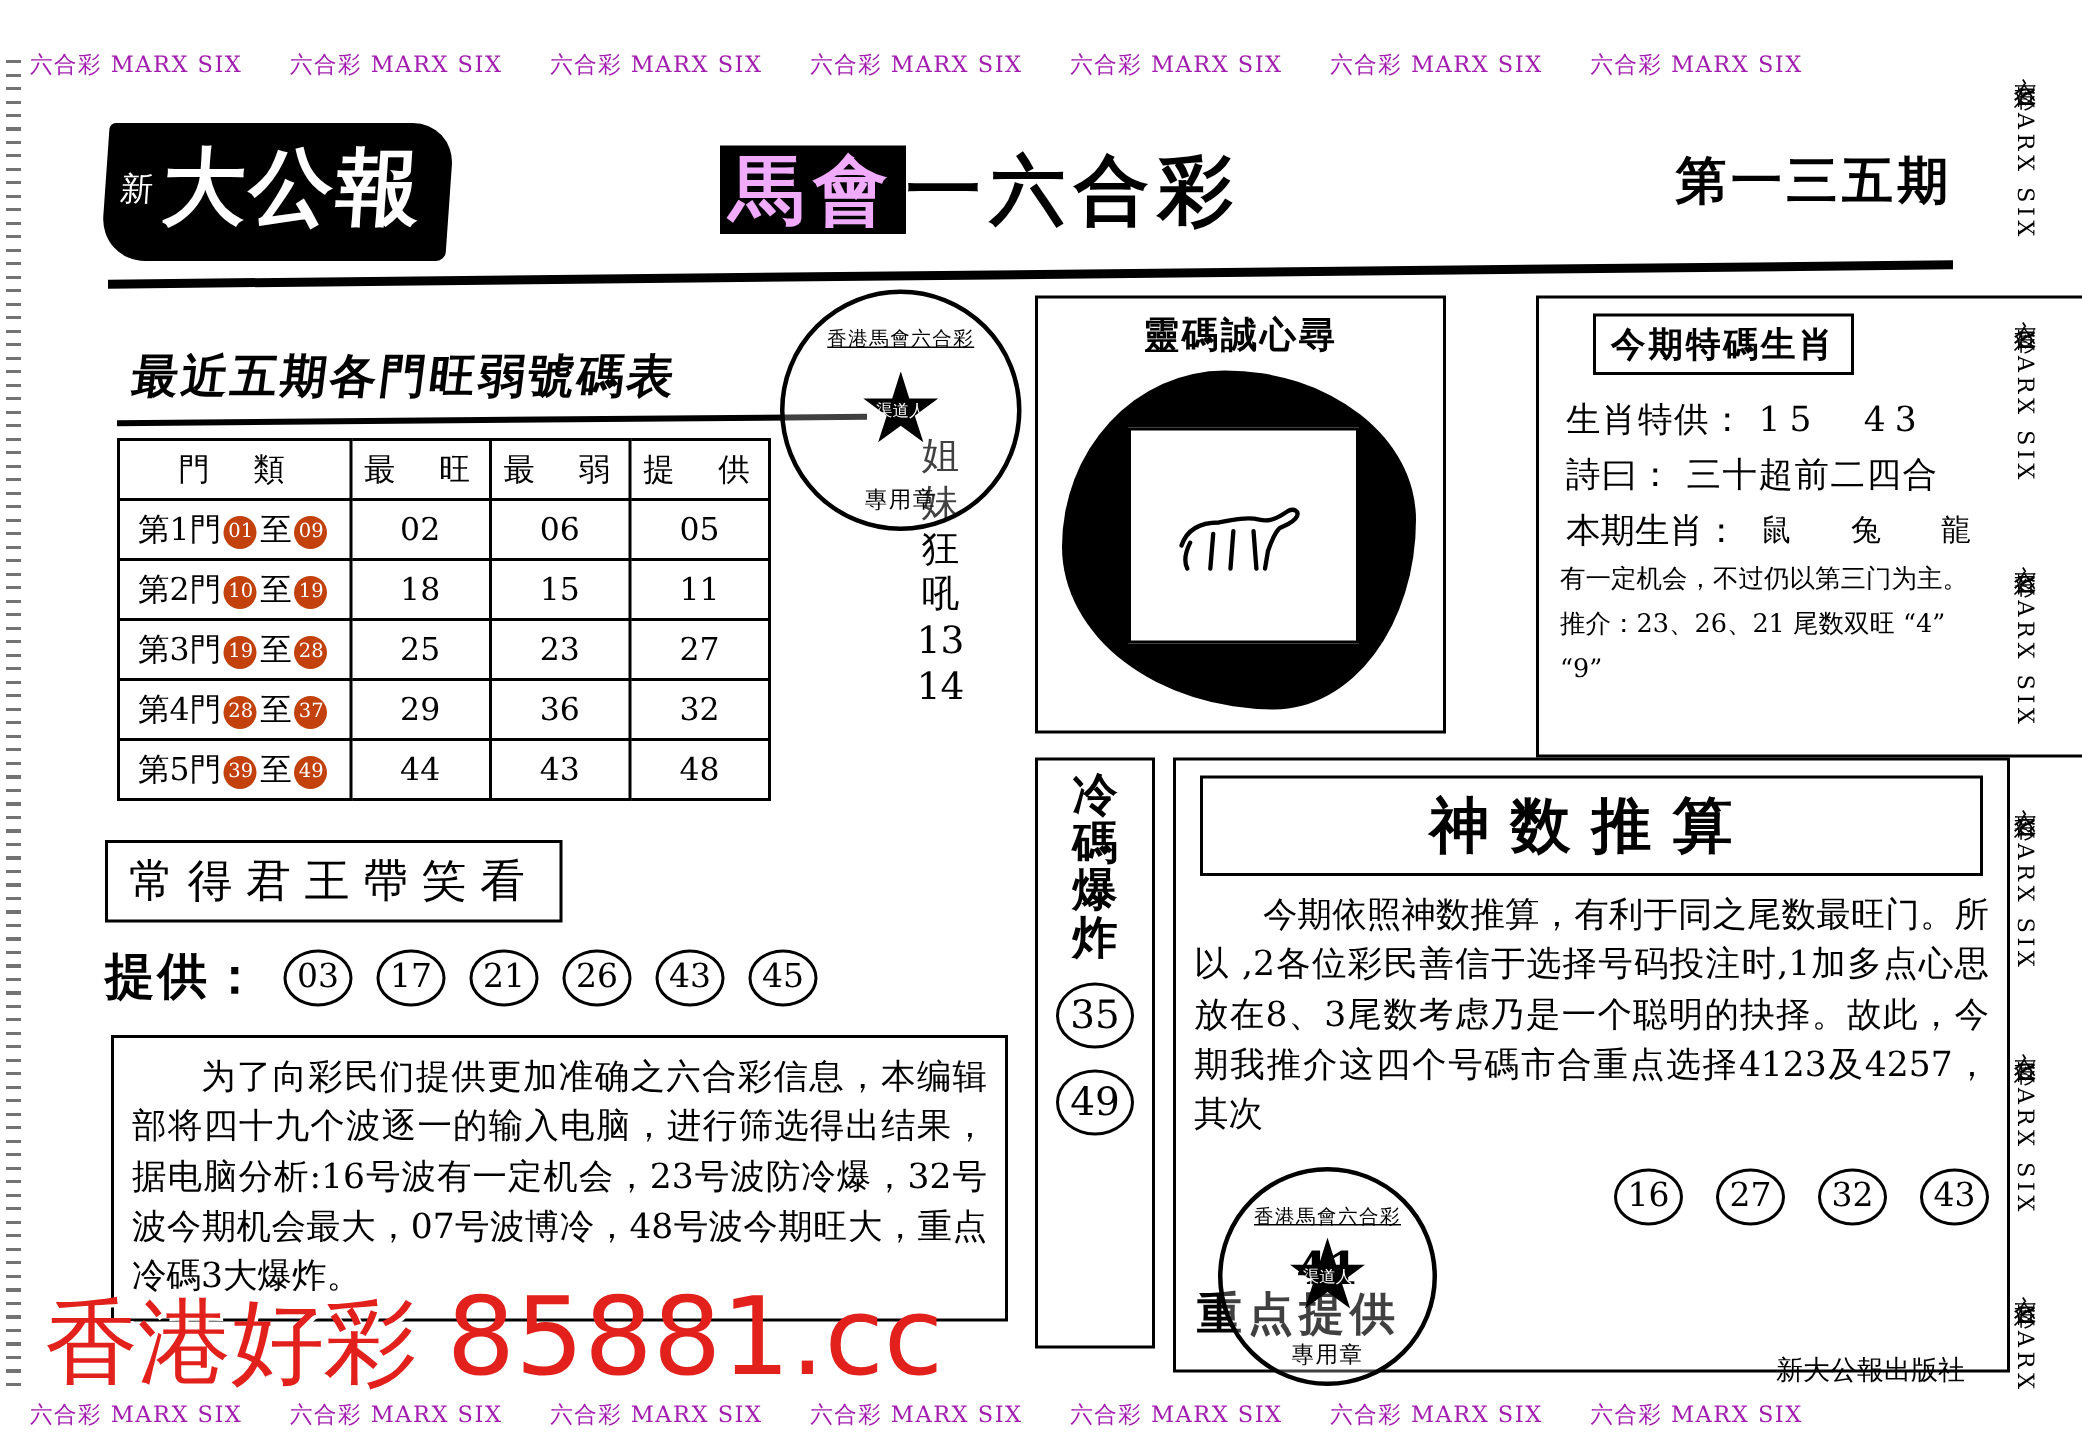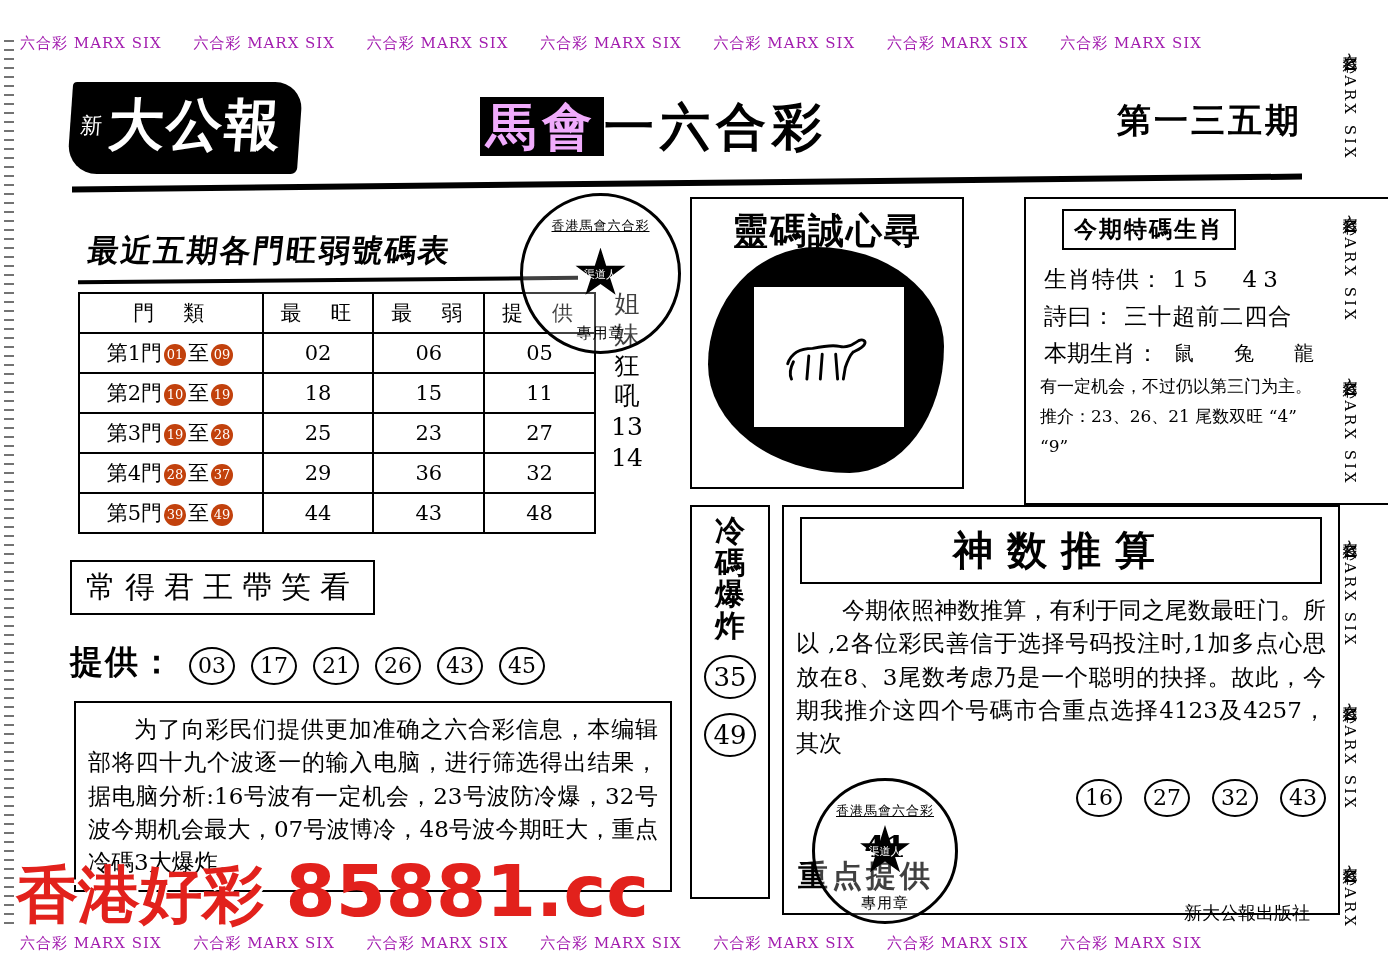--- a/index.html
+++ b/index.html
@@ -88,21 +88,21 @@
     font-family:"DejaVu Serif","Liberation Serif",serif;
     font-weight:bold;font-size:31px;letter-spacing:2px;
     transform:skewX(-7deg);
     margin-left:28px;
   }
   .hand-underline{
     width:500px;height:4px;background:#000;margin:6px 0 10px 18px;transform:skewY(-.5deg);
   }
 
   table.mentable{
-    border-collapse:collapse;width:518px;margin-left:18px;
+    border-collapse:collapse;width:436px;margin-left:18px;
     font-family:"DejaVu Serif","Liberation Serif",serif;
   }
   table.mentable th,table.mentable td{
     border:2px solid #000;text-align:center;font-size:21px;padding:5px 2px;
   }
   table.mentable th{font-size:21px;letter-spacing:4px;font-weight:normal;}
   .mencell{font-size:19px;white-space:nowrap;letter-spacing:0px;}
   .numdot{
     display:inline-block;width:22px;height:22px;line-height:22px;
     border-radius:50%;background:#c2410c;color:#fff;font-size:13px;
@@ -112,21 +112,21 @@
   .guess-row{margin-top:26px;margin-left:10px;display:flex;align-items:center;}
   .guess-label{
     font-family:"DejaVu Serif","Liberation Serif",serif;
     font-weight:bold;font-size:33px;letter-spacing:2px;margin-right:10px;
   }
   .guess-box{
     border:2px solid #000;padding:5px 14px;
     font-family:"DejaVu Serif","Liberation Serif",serif;
     font-size:30px;letter-spacing:9px;
   }
-  .prov-row{margin-top:25px;margin-left:10px;display:flex;align-items:flex-end;}
+  .prov-row{margin-top:14px;margin-left:10px;display:flex;align-items:center;}
   .prov-label{
     font-family:"DejaVu Serif","Liberation Serif",serif;
     font-weight:bold;font-size:33px;letter-spacing:2px;margin-right:14px;
   }
   .ball{
     display:inline-block;min-width:34px;height:34px;line-height:34px;
     border:2px solid #000;border-radius:50%;text-align:center;
     font-family:"DejaVu Serif","Liberation Serif",serif;font-size:22px;
     margin-right:16px;padding:0 4px;
   }
@@ -163,21 +163,21 @@
     font-family:"DejaVu Serif","Liberation Serif",serif;font-size:26px;text-align:center;
   }
 
   
   .picbox{
     position:absolute;left:690px;top:197px;width:270px;height:288px;
     border:2px solid #000;
   }
   .pic-title{
     font-family:"DejaVu Serif","Liberation Serif",serif;
-    font-weight:bold;font-size:36px;text-align:center;margin-top:8px;letter-spacing:2px;
+    font-weight:bold;font-size:24px;text-align:center;margin-top:8px;letter-spacing:2px;
   }
   .blob{
     position:absolute;left:16px;top:48px;width:236px;height:226px;
     background:#000;
     border-radius:46% 54% 40% 60% / 52% 44% 56% 48%;
   }
   .blob-inner{
     position:absolute;left:44px;top:38px;width:150px;height:140px;
     background:#fff;border:2px solid #000;
   }
@@ -256,23 +256,23 @@
   #stamp2{left:812px;top:778px;width:140px;height:140px;}
 
   .stamp-num{
     position:absolute;left:50%;top:34%;transform:translateX(-50%);
     font-family:"DejaVu Serif","Liberation Serif",serif;
     font-size:30px;font-weight:bold;
   }
 
   
   .watermark{
-    position:absolute;left:16px;bottom:30px;
+    position:absolute;left:30px;bottom:30px;
     font-family:"DejaVu Sans","Liberation Sans",sans-serif;
-    font-weight:bold;font-size:62px;letter-spacing:0px;
+    font-weight:normal;font-size:62px;letter-spacing:0px;
     white-space:nowrap;
   }
   .watermark .cn{color:#e2211c;text-shadow:2px 2px 0 #fff;}
   .watermark .num{color:#e2211c;font-size:72px;}
   .publisher{
     position:absolute;right:78px;bottom:42px;
     font-family:"DejaVu Serif","Liberation Serif",serif;font-size:18px;
   }
 </style>
 </head>

